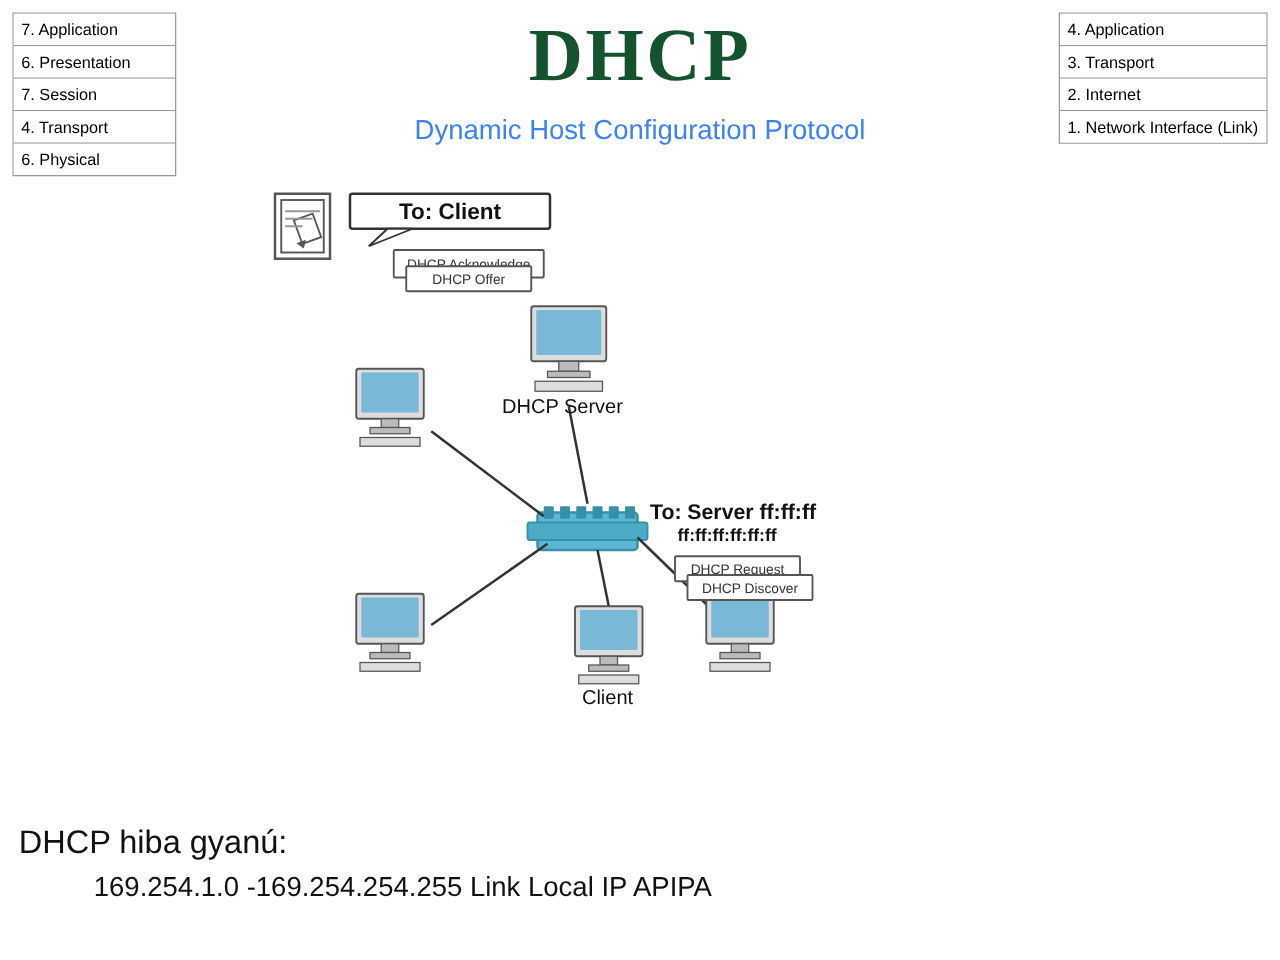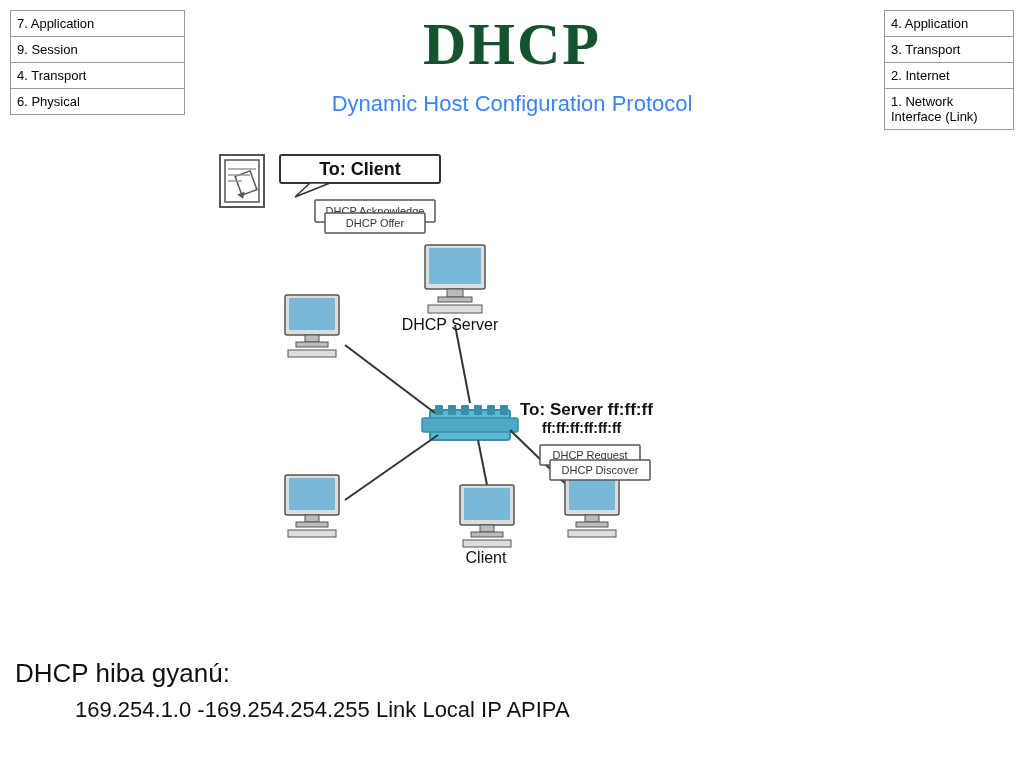--- a/index.html
+++ b/index.html
@@ -10,37 +10,37 @@
       font-family: Arial, sans-serif;
       overflow: hidden;
       position: relative;
     }
 
     
     .osi-left {
       position: absolute;
       left: 10px;
       top: 10px;
-      width: 175px;
+      width: 131px;
       border: 1px solid #999;
     }
     .osi-left .osi-row {
       border-bottom: 1px solid #999;
       padding: 5px 6px;
       font-size: 13px;
       background: #fff;
     }
     .osi-left .osi-row:last-child { border-bottom: none; }
 
     
     .osi-right {
       position: absolute;
       right: 10px;
       top: 10px;
-      width: 130px;
+      width: 167px;
       border: 1px solid #999;
     }
     .osi-right .osi-row {
       border-bottom: 1px solid #999;
       padding: 5px 6px;
       font-size: 13px;
       background: #fff;
     }
     .osi-right .osi-row:last-child { border-bottom: none; }
 
@@ -97,21 +97,22 @@
       font-size: 22px;
       color: #111;
       margin-left: 60px;
     }
   </style>
 </head>
 <body>
 
 <div class="osi-left">
   <div class="osi-row">7. Application</div>
-  <div class="osi-row">9. Session</div>
+  <div class="osi-row">6. Presentation</div>
+  <div class="osi-row">7. Session</div>
   <div class="osi-row">4. Transport</div>
   <div class="osi-row">6. Physical</div>
 </div>
 
 <div class="osi-right">
   <div class="osi-row">4. Application</div>
   <div class="osi-row">3. Transport</div>
   <div class="osi-row">2. Internet</div>
   <div class="osi-row">1. Network Interface (Link)</div>
 </div>

